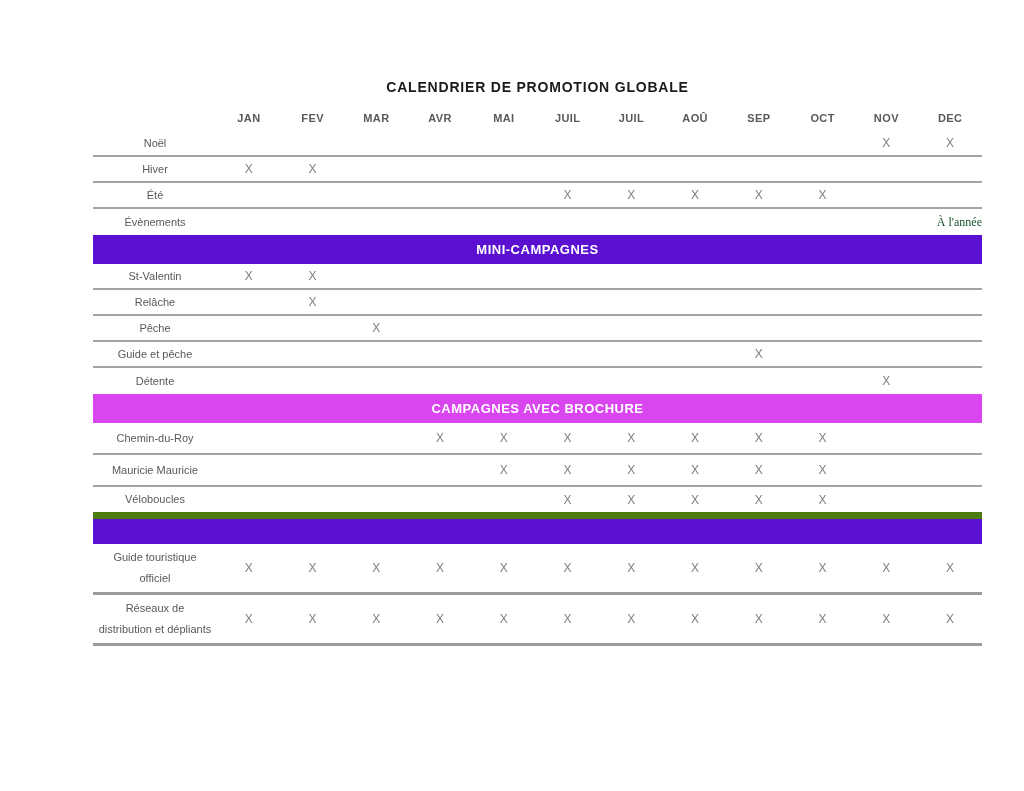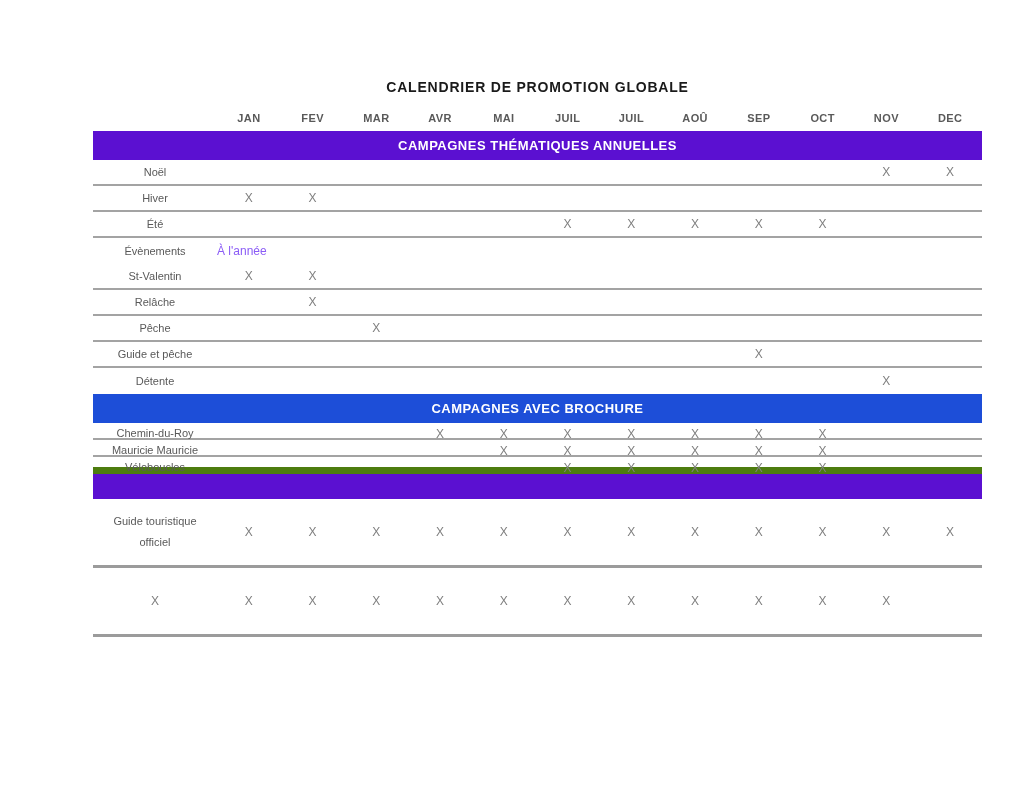--- a/index.html
+++ b/index.html
@@ -36,40 +36,41 @@
     color: #ffffff;
     font-size: 13px;
     font-weight: bold;
     letter-spacing: 0.5px;
   }
   .banner.empty { height: 25px; }
 
   .row { height: 26px; align-items: center; border-bottom: 2px solid #a3a3a3; }
   .row.noline { border-bottom: none; }
   .row.lightline { border-bottom: 7px solid #4d7c0f; }
-  .row.tall { height: 17px; }
-  .row.xtall { height: 69px; border-bottom: 3px solid #9b9b9b; }
+  .row.tall { height: 32px; }
+  .row.xtall { height: 51px; border-bottom: 3px solid #9b9b9b; }
 
   .label {
     text-align: center;
     font-size: 11px;
     color: #595959;
     white-space: pre-line;
     line-height: 21px;
   }
   .cell {
     text-align: center;
     font-size: 12px;
     color: #7f7f7f;
   }
   .spancell {
     grid-column: 2 / span 12;
-    text-align: left;
+    text-align: right;
     font-size: 12px;
-    color: #8b5cf6;
+    color: #14532d;
+    font-family: Liberation Serif, serif;
   }
 </style>
 </head>
 <body>
 
 <div class="wrap">
   <div class="title">CALENDRIER DE PROMOTION GLOBALE</div>
   <div class="grid mrow">
     <div class="mcell"></div>
   <div class="mcell">JAN</div>
@@ -79,21 +80,20 @@
       <div class="mcell">MAI</div>
       <div class="mcell">JUIL</div>
       <div class="mcell">JUIL</div>
       <div class="mcell">AOÛ</div>
       <div class="mcell">SEP</div>
       <div class="mcell">OCT</div>
       <div class="mcell">NOV</div>
       <div class="mcell">DEC</div>
     </div>
   <div>
-      <div class="banner" style="background: rgb(91, 16, 209); color: rgb(255, 255, 255);">CAMPAGNES THÉMATIQUES ANNUELLES</div>
       <div class="grid row">
         <div class="label">Noël</div>
         <div class="cell"></div>
         <div class="cell"></div>
         <div class="cell"></div>
         <div class="cell"></div>
         <div class="cell"></div>
         <div class="cell"></div>
         <div class="cell"></div>
         <div class="cell"></div>
@@ -129,20 +129,21 @@
         <div class="cell">X</div>
         <div class="cell">X</div>
         <div class="cell">X</div>
         <div class="cell"></div>
         <div class="cell"></div>
       </div>
       <div class="grid row noline">
         <div class="label">Évènements</div>
         <div class="spancell">À l'année</div>
       </div>
+      <div class="banner" style="background: rgb(91, 16, 209); color: rgb(255, 255, 255);">MINI-CAMPAGNES</div>
       <div class="grid row">
         <div class="label">St-Valentin</div>
         <div class="cell">X</div>
         <div class="cell">X</div>
         <div class="cell"></div>
         <div class="cell"></div>
         <div class="cell"></div>
         <div class="cell"></div>
         <div class="cell"></div>
         <div class="cell"></div>
@@ -204,21 +205,21 @@
         <div class="cell"></div>
         <div class="cell"></div>
         <div class="cell"></div>
         <div class="cell"></div>
         <div class="cell"></div>
         <div class="cell"></div>
         <div class="cell"></div>
         <div class="cell">X</div>
         <div class="cell"></div>
       </div>
-      <div class="banner" style="background: #1d4ed8; color: rgb(255, 255, 255);">CAMPAGNES AVEC BROCHURE</div>
+      <div class="banner" style="background: #d946ef; color: rgb(255, 255, 255);">CAMPAGNES AVEC BROCHURE</div>
       <div class="grid row tall">
         <div class="label">Chemin-du-Roy</div>
         <div class="cell"></div>
         <div class="cell"></div>
         <div class="cell"></div>
         <div class="cell">X</div>
         <div class="cell">X</div>
         <div class="cell">X</div>
         <div class="cell">X</div>
         <div class="cell">X</div>
@@ -268,20 +269,22 @@
         <div class="cell">X</div>
         <div class="cell">X</div>
         <div class="cell">X</div>
         <div class="cell">X</div>
         <div class="cell">X</div>
         <div class="cell">X</div>
         <div class="cell">X</div>
         <div class="cell">X</div>
       </div>
       <div class="grid row xtall">
+        <div class="label">Réseaux de
+distribution et dépliants</div>
         <div class="cell">X</div>
         <div class="cell">X</div>
         <div class="cell">X</div>
         <div class="cell">X</div>
         <div class="cell">X</div>
         <div class="cell">X</div>
         <div class="cell">X</div>
         <div class="cell">X</div>
         <div class="cell">X</div>
         <div class="cell">X</div>

